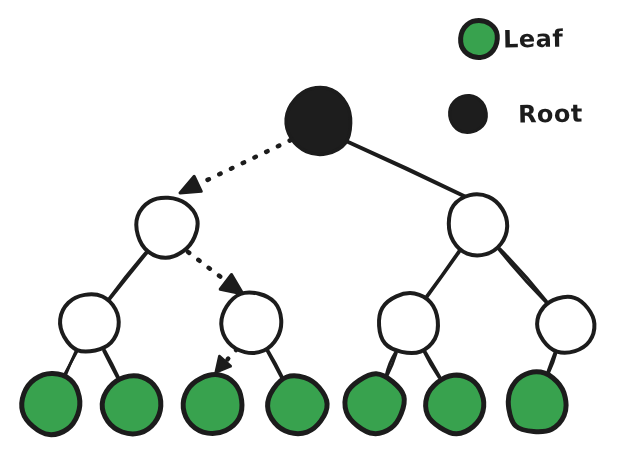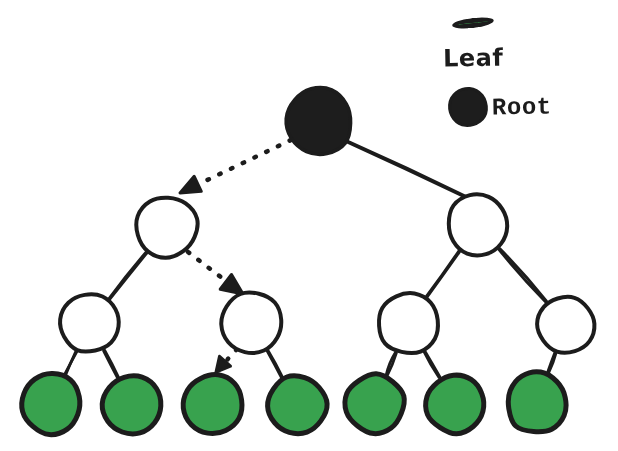--- a/index.html
+++ b/index.html
@@ -6,22 +6,22 @@
   .stage{
     position:relative;
     width:618px;height:451px;
     background:#ffffff;
     overflow:hidden;
     font-family:"DejaVu Sans", sans-serif;
   }
   .stage svg{position:absolute;left:0;top:0;}
   .legend{position:absolute;left:0;top:0;width:618px;height:160px;pointer-events:none;}
   .legend-row{position:absolute;display:flex;align-items:center;}
-  .legend-row.leaf{left:443px;top:18px;gap:16px;height:42px;flex-direction:column;}
-  .legend-row.root{left:448px;top:87px;gap:4px;height:40px;font-family:Liberation Mono, monospace;}
+  .legend-row.leaf{left:458px;top:18px;gap:3px;height:42px;}
+  .legend-row.root{left:448px;top:94px;gap:30px;height:40px;}
   .swatch{box-sizing:border-box;display:inline-block;}
   .swatch.leaf{
     width:42px;height:42px;
     border:5px solid #1c1c1c;
     border-radius:48% 52% 50% 50% / 53% 46% 55% 47%;
     transform:rotate(-6deg);
   }
   .swatch.root{
     width:40px;height:40px;
     border:3px solid #1c1c1c;

